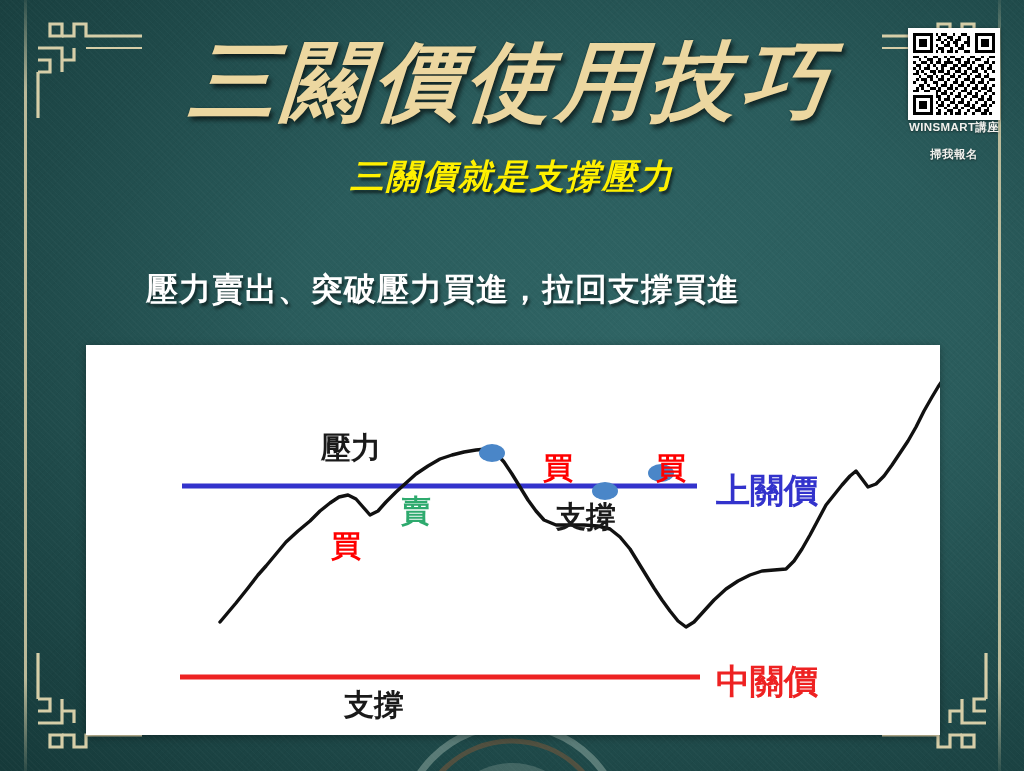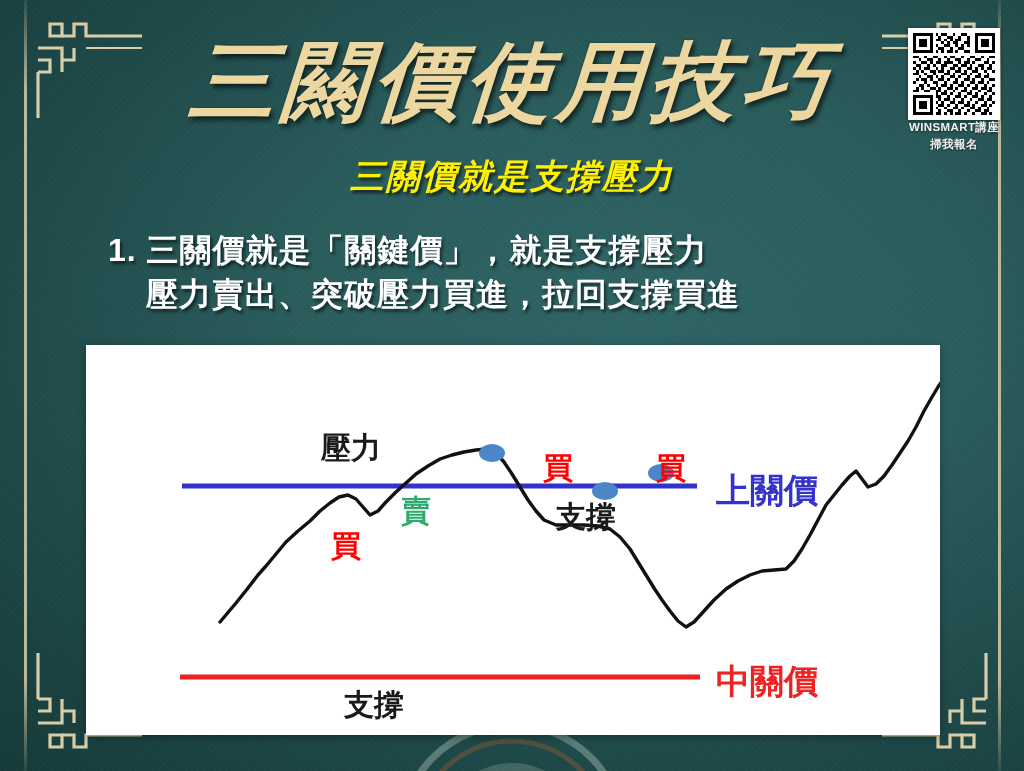--- a/index.html
+++ b/index.html
@@ -102,36 +102,36 @@
     box-shadow: 0 1px 4px rgba(0,0,0,0.45);
   }
   .qr-caption {
     color: #f2f2ee;
     font-size: 11.5px;
     font-weight: bold;
     letter-spacing: 0.4px;
     margin-top: 0;
     text-shadow: 0 1px 2px rgba(0,0,0,0.5);
   }
-  .qr-caption.second { margin-top: 2px; }
+  .qr-caption.second { margin-top: 12px; }
 
   
   #body-text {
     position: absolute;
     left: 108px;
     top: 228px;
     width: 830px;
     color: #ffffff;
     font-size: 32px;
     font-weight: bold;
     line-height: 1.38;
     letter-spacing: 1px;
     text-shadow: 2px 3px 3px rgba(0,0,0,0.55);
   }
-  #body-line-2 { padding-left: 38px; }
+  #body-line-2 { padding-left: 38px; margin-top: 39px; }
 
   
   #chart-panel {
     position: absolute;
     left: 86px;
     top: 345px;
     width: 854px;
     height: 390px;
     background: #ffffff;
     box-shadow: 0 2px 8px rgba(0,0,0,0.35);
@@ -471,21 +471,20 @@
             <rect x="24" y="28" width="2" height="1"></rect>
             <rect x="27" y="28" width="1" height="1"></rect>
         </g>
       </svg>
     </div>
     <div class="qr-caption">WINSMART講座</div>
     <div class="qr-caption second">掃我報名</div>
   </div>
 
   <div id="body-text">
-    <div id="body-line-1">1. 三關價就是「關鍵價」，就是支撐壓力</div>
     <div id="body-line-2">壓力賣出、突破壓力買進，拉回支撐買進</div>
   </div>
 
   <div id="chart-panel">
     <svg id="chart-svg" viewBox="0 0 854 390">
       <g id="chart-hlines">
           <line x1="96" y1="141" x2="611" y2="141" stroke="#3333cc" stroke-width="5" stroke-linecap="butt"></line>
           <line x1="94" y1="332" x2="614" y2="332" stroke="#ee2222" stroke-width="5" stroke-linecap="butt"></line>
         </g>
       <g id="chart-series">

